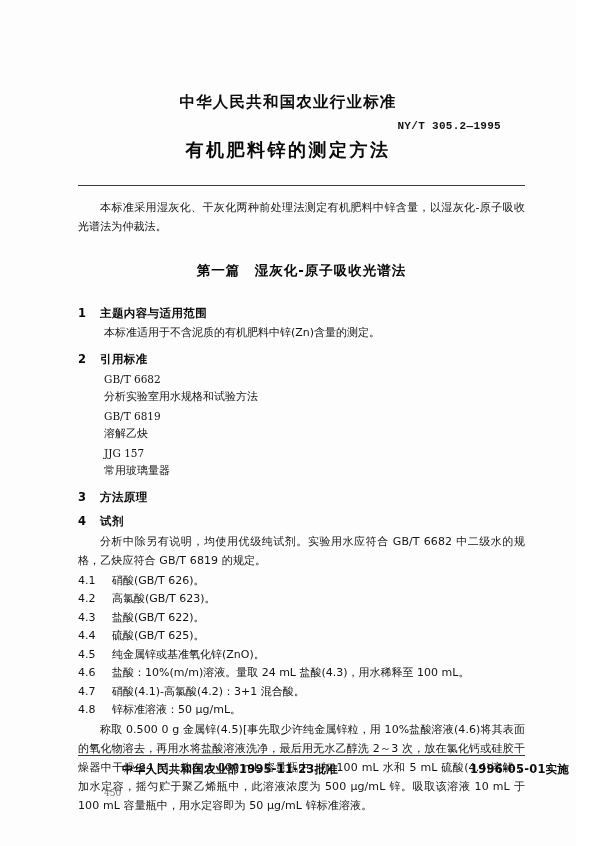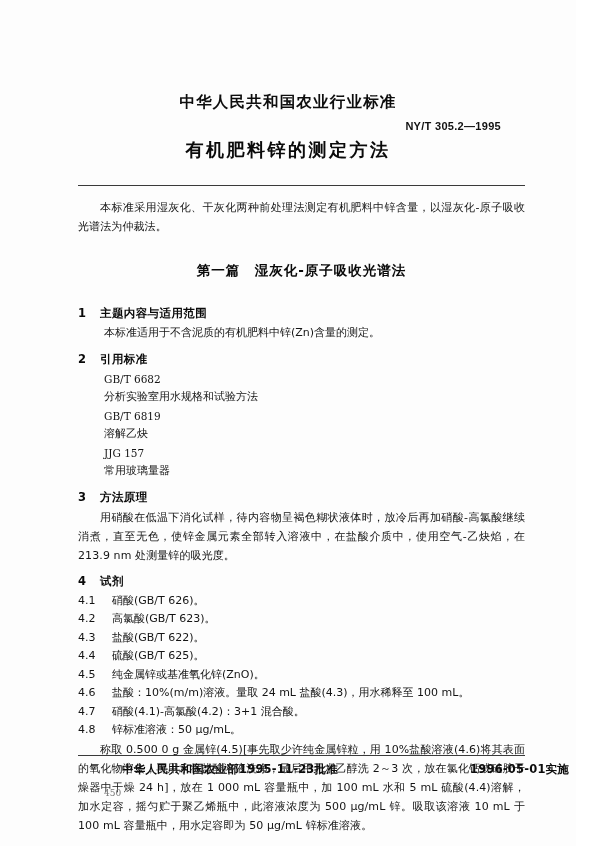--- a/index.html
+++ b/index.html
@@ -174,21 +174,21 @@
   .pageno {
     position: absolute;
     left: 104px;
     top: 788px;
     font-size: 9px;
     color: #777;
     font-family: "DejaVu Serif", "Liberation Serif", serif;
   }
 
   .mono-ish {
-    font-family: Liberation Sans, sans-serif;
+    font-family: Liberation Mono, monospace;
   }
 </style>
 </head>
 <body>
 
 <div class="page">
 
   <div class="hdr-org">中华人民共和国农业行业标准</div>
   <div class="hdr-stdno mono-ish">NY/T 305.2—1995</div>
   <div class="hdr-title">有机肥料锌的测定方法</div>
@@ -226,28 +226,28 @@
         <span class="ref-code">JJG 157</span>
         <span class="ref-name">常用玻璃量器</span>
       </div>
     </div>
 
     <div class="sec">
       <div class="sec-head">
         <span class="sec-num">3</span>
         <span class="sec-title">方法原理</span>
       </div>
-      <p class="para indent">用硝酸在低温下消化试样，待内容物呈褐色糊状液体时，放冷后再加硝酸-高氯酸继续消煮，直至无色，使锌金属元素全部转入溶液中，在盐酸介质中，使用空气-乙炔焰，在 213.9 nm 处测量锌的吸光度。</p>
     </div>
 
     <div class="sec">
       <div class="sec-head">
         <span class="sec-num">4</span>
         <span class="sec-title">试剂</span>
       </div>
+      <p class="para indent">分析中除另有说明，均使用优级纯试剂。实验用水应符合 GB/T 6682 中二级水的规格，乙炔应符合 GB/T 6819 的规定。</p>
 
       <div class="sub-line">
         <span class="sub-num">4.1</span>
         <span class="sub-txt">硝酸(GB/T 626)。</span>
       </div>
       <div class="sub-line">
         <span class="sub-num">4.2</span>
         <span class="sub-txt">高氯酸(GB/T 623)。</span>
       </div>
       <div class="sub-line">

